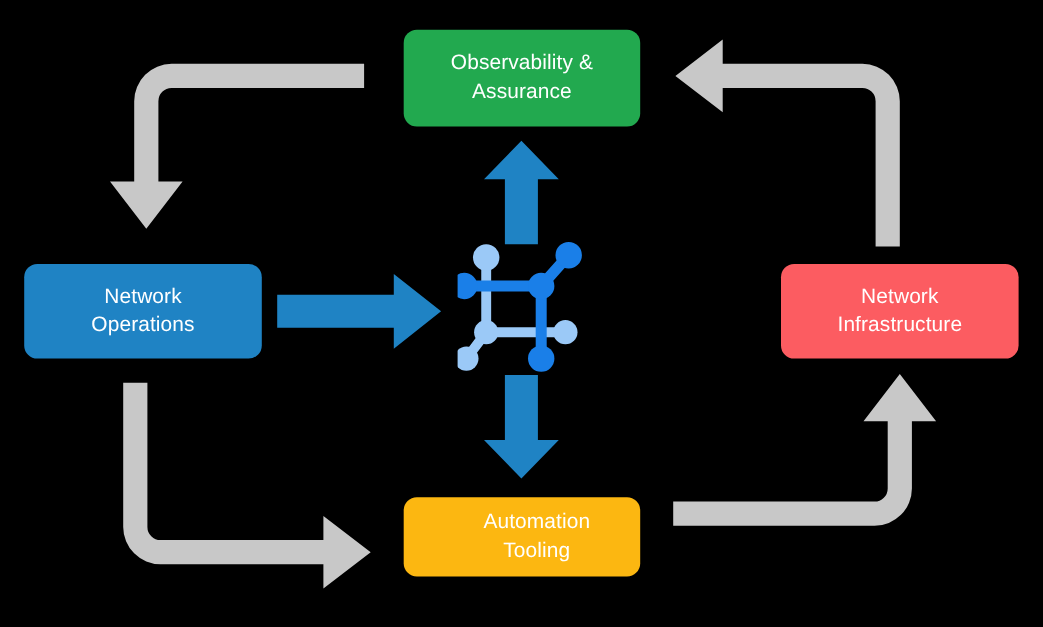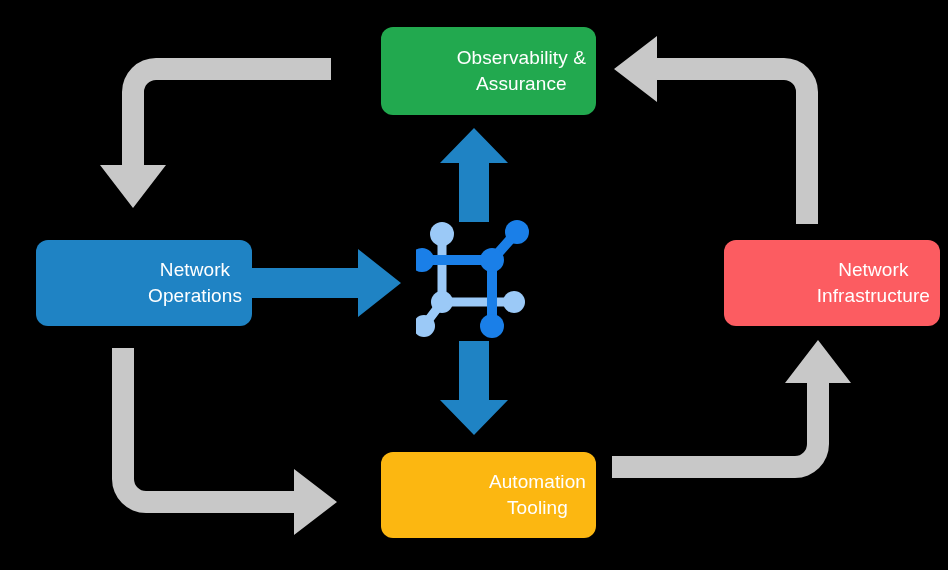--- a/index.html
+++ b/index.html
@@ -16,43 +16,42 @@
     width: 948px;
     height: 570px;
     background: #000000;
     overflow: hidden;
   }
   .node-box {
     position: absolute;
     border-radius: 12px;
     display: flex;
     align-items: center;
-    justify-content: flex-end;
+    justify-content: center;
     text-align: center;
     color: #ffffff;
     font-size: 19px;
     line-height: 1.38;
     font-weight: 400;
     letter-spacing: 0.1px;
     box-sizing: border-box;
     padding: 6px 10px;
     white-space: pre-line;
-    margin-left: 14px;
   }
   #box-observability {
     left: 367px; top: 27px; width: 215px; height: 88px;
   }
   #box-operations {
     left: 22px; top: 240px; width: 216px; height: 86px;
   }
   #box-infrastructure {
     left: 710px; top: 240px; width: 216px; height: 86px;
   }
   #box-automation {
-    left: 367px; top: 452px; width: 215px; height: 86px; padding-left: 37px;
+    left: 367px; top: 452px; width: 215px; height: 72px; padding-left: 37px;
   }
   .arrow-layer {
     position: absolute;
     left: 0; top: 0;
     width: 948px; height: 570px;
     pointer-events: none;
   }
   .center-icon {
     position: absolute;
     left: 416px;

